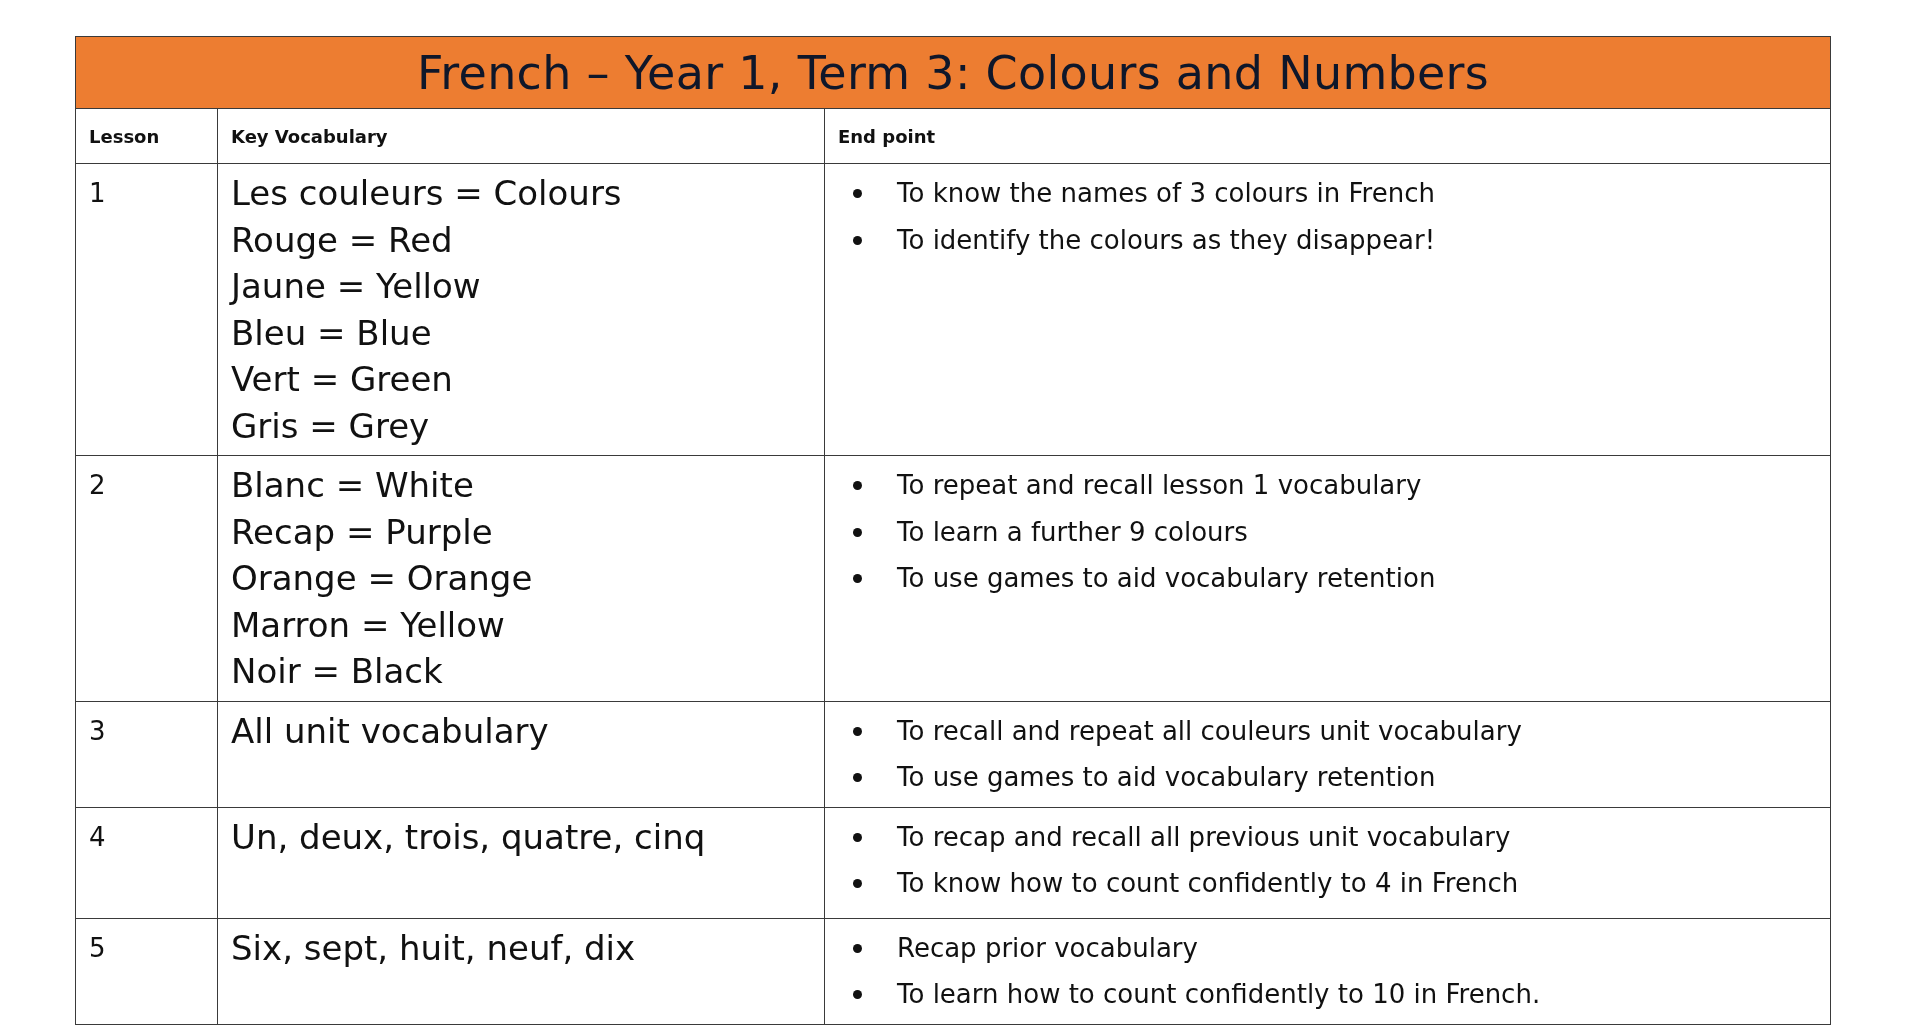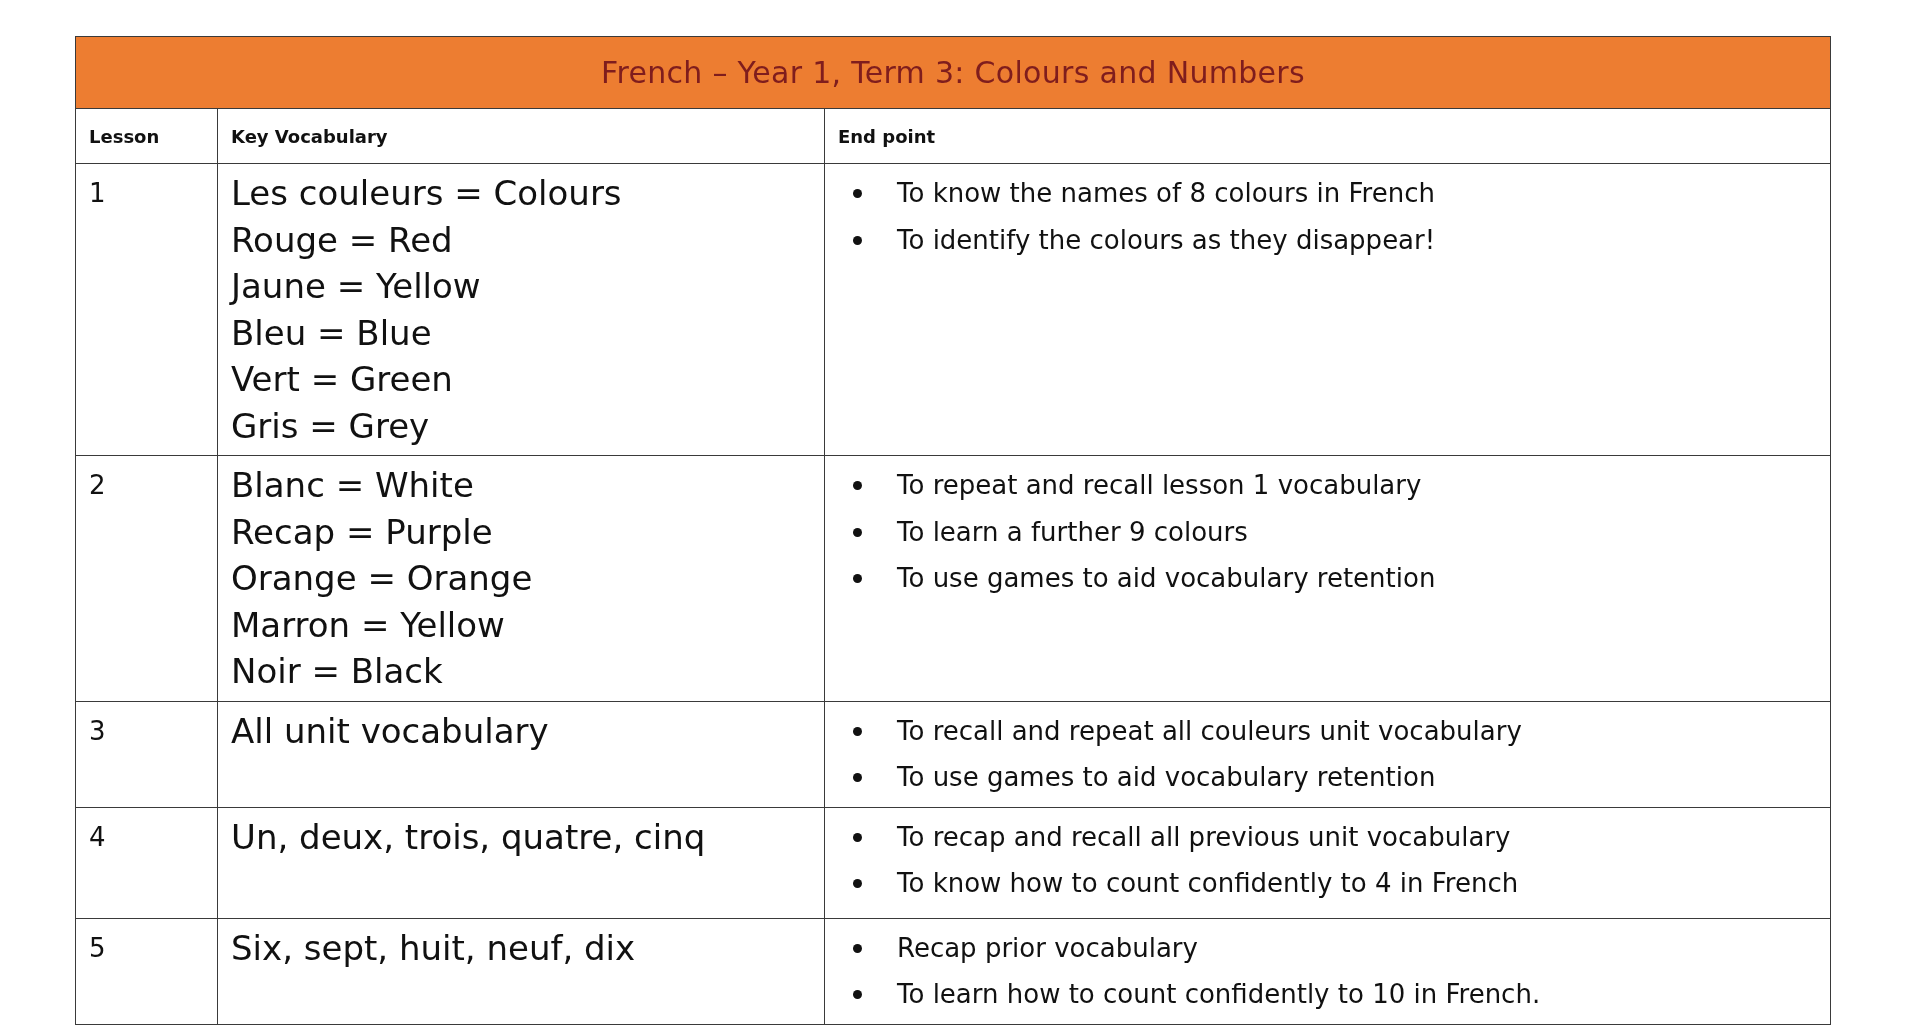--- a/index.html
+++ b/index.html
@@ -2,21 +2,21 @@
 <html><head>
 <meta charset="utf-8">
 <style>
   html, body { margin: 0; padding: 0; background: #ffffff; }
   body { width: 1920px; height: 1026px; position: relative; overflow: hidden;
          font-family: "DejaVu Sans", sans-serif; color: #111; }
   .doc-table { position: absolute; left: 75px; top: 36px; width: 1755px;
                border-collapse: collapse; table-layout: fixed; }
   .doc-table td, .doc-table th { border: 1.5px solid #3a3a3a; vertical-align: top; padding: 0; }
   .title-cell { background: #ed7d31; height: 71px; text-align: center; vertical-align: middle !important;
-                font-size: 30px; font-weight: normal; color: #7f1d1d; letter-spacing: 0.3px; }
+                font-size: 46px; font-weight: normal; color: #0f172a; letter-spacing: 0.3px; }
   .head-cell { height: 54px; font-weight: bold; font-size: 18px; text-align: left; vertical-align: middle !important;
                padding-left: 13px !important; }
   .lesson-cell { padding: 14px 0 0 13px !important; font-size: 26px; }
   .vocab-cell { padding: 12px 0 0 13px !important; font-size: 34px; }
   .vocab-line { height: 46.5px; line-height: 34px; white-space: nowrap; }
   .end-cell { padding: 12px 0 0 0 !important; font-size: 26px; }
   .end-list { list-style: none; margin: 0; padding: 0; }
   .end-item { position: relative; height: 46.5px; line-height: 34px; padding-left: 72px; white-space: nowrap; }
   .bullet { position: absolute; left: 28px; top: 13px; width: 9px; height: 9px; border-radius: 50%; background: #111; }
   .row1 { height: 285px; } .row2 { height: 239px; } .row3 { height: 102px; } .row4 { height: 111px; } .row5 { height: 90px; }
@@ -45,21 +45,21 @@
     <td class="vocab-cell">
       <div class="vocab-line">Les couleurs = Colours</div>
       <div class="vocab-line">Rouge = Red</div>
       <div class="vocab-line">Jaune = Yellow</div>
       <div class="vocab-line">Bleu = Blue</div>
       <div class="vocab-line">Vert = Green</div>
       <div class="vocab-line">Gris = Grey</div>
     </td>
     <td class="end-cell">
       <ul class="end-list">
-        <li class="end-item"><span class="bullet"></span><span>To know the names of 8 colours in French</span></li>
+        <li class="end-item"><span class="bullet"></span><span>To know the names of 3 colours in French</span></li>
         <li class="end-item"><span class="bullet"></span><span>To identify the colours as they disappear!</span></li>
       </ul>
     </td>
   </tr>
 
   <tr class="row2">
     <td class="lesson-cell">2</td>
     <td class="vocab-cell">
       <div class="vocab-line">Blanc = White</div>
       <div class="vocab-line">Recap = Purple</div>

